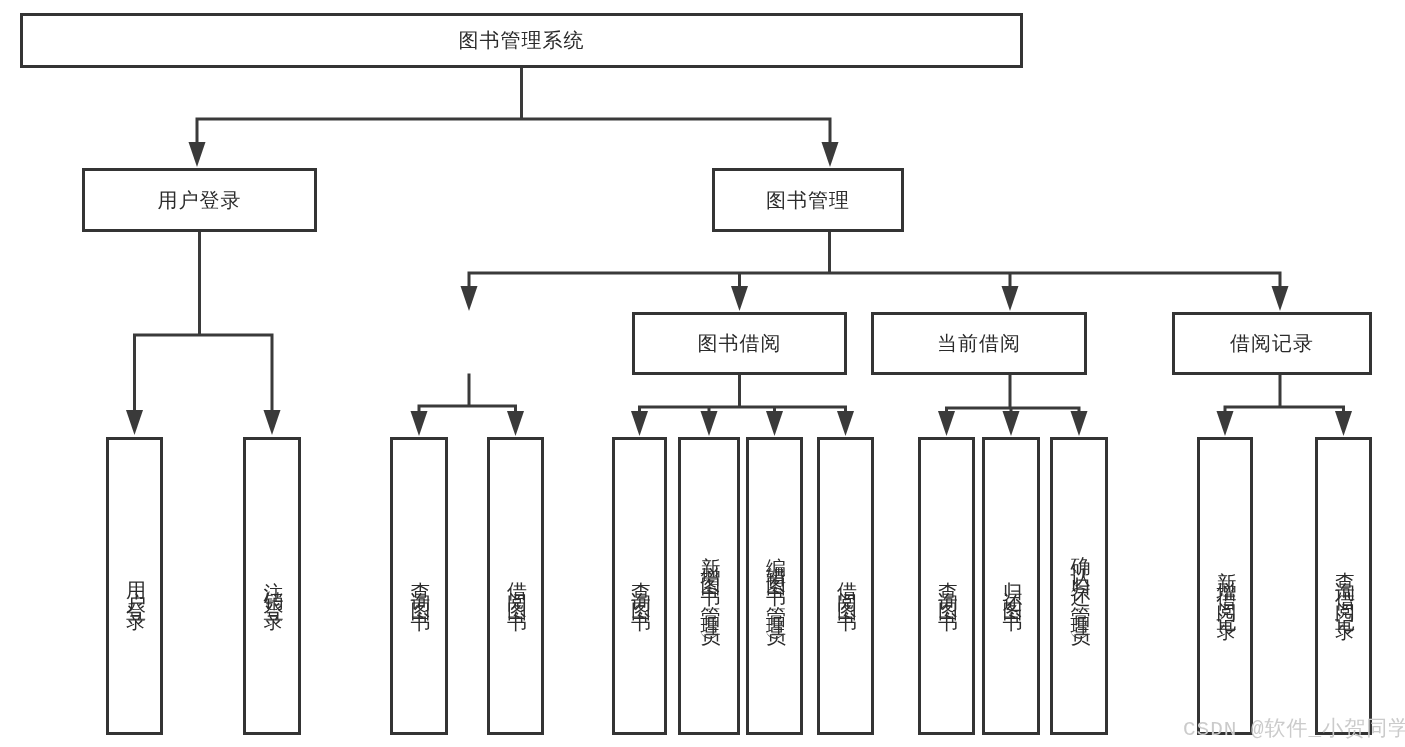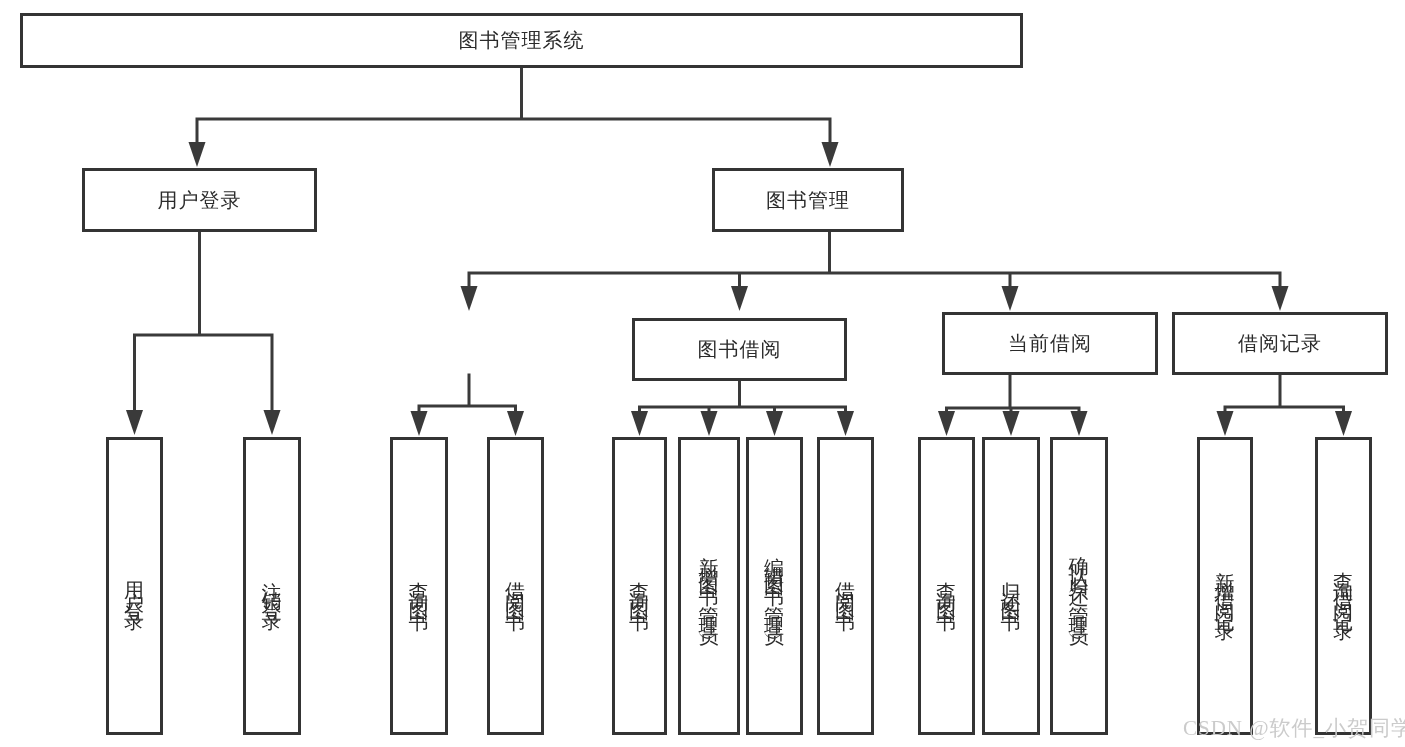--- a/index.html
+++ b/index.html
@@ -1,20 +1,20 @@
 <!DOCTYPE html>
 <html><head>
 <meta charset="utf-8">
 <style>
   html,body{margin:0;padding:0;background:#ffffff;}
   #stage{
     position:relative;
     width:1405px;height:747px;
     background:#ffffff;
-    font-family:Liberation Serif, serif;
+    font-family:Liberation Mono, monospace;
     overflow:hidden;
   }
   #wires{position:absolute;left:0;top:0;z-index:1;}
   .node{
     position:absolute;
     box-sizing:border-box;
     border:3px solid #343434;
     background:#ffffff;
     color:#2b2b2b;
     display:flex;align-items:center;justify-content:center;
@@ -82,23 +82,23 @@
       <polygon points="1216.5,411 1233.5,411 1225,436"></polygon>
       <polygon points="1335,411 1352,411 1343.5,436"></polygon>
     </g>
   </svg>
 
   <div class="node" style="left:20px;top:13px;width:1003px;height:55px;">图书管理系统</div>
 
   <div class="node" style="left:82px;top:168px;width:235px;height:64px;">用户登录</div>
   <div class="node" style="left:712px;top:168px;width:192px;height:64px;">图书管理</div>
 
-  <div class="node" style="left:632px;top:312px;width:215px;height:63px;margin-top:6px;">图书借阅</div>
-  <div class="node" style="left:942px;top:312px;width:216px;height:63px;">当前借阅</div>
-  <div class="node" style="left:1172px;top:312px;width:216px;height:63px;">借阅记录</div>
+  <div class="node" style="left:632px;top:312px;width:215px;height:63px;">图书借阅</div>
+  <div class="node" style="left:871px;top:312px;width:216px;height:63px;">当前借阅</div>
+  <div class="node" style="left:1172px;top:312px;width:200px;height:63px;">借阅记录</div>
 
   <div class="node vert" style="left:106px;top:437px;width:57px;height:298px;">用户登录</div>
   <div class="node vert" style="left:243px;top:437px;width:58px;height:298px;">注销登录</div>
 
   <div class="node vert" style="left:390px;top:437px;width:58px;height:298px;">查询图书</div>
   <div class="node vert" style="left:487px;top:437px;width:57px;height:298px;">借阅图书</div>
 
   <div class="node vert" style="left:612px;top:437px;width:55px;height:298px;">查询图书</div>
   <div class="node vert" style="left:678px;top:437px;width:62px;height:298px;">新增图书（管理员）</div>
   <div class="node vert" style="left:746px;top:437px;width:57px;height:298px;">编辑图书（管理员）</div>

